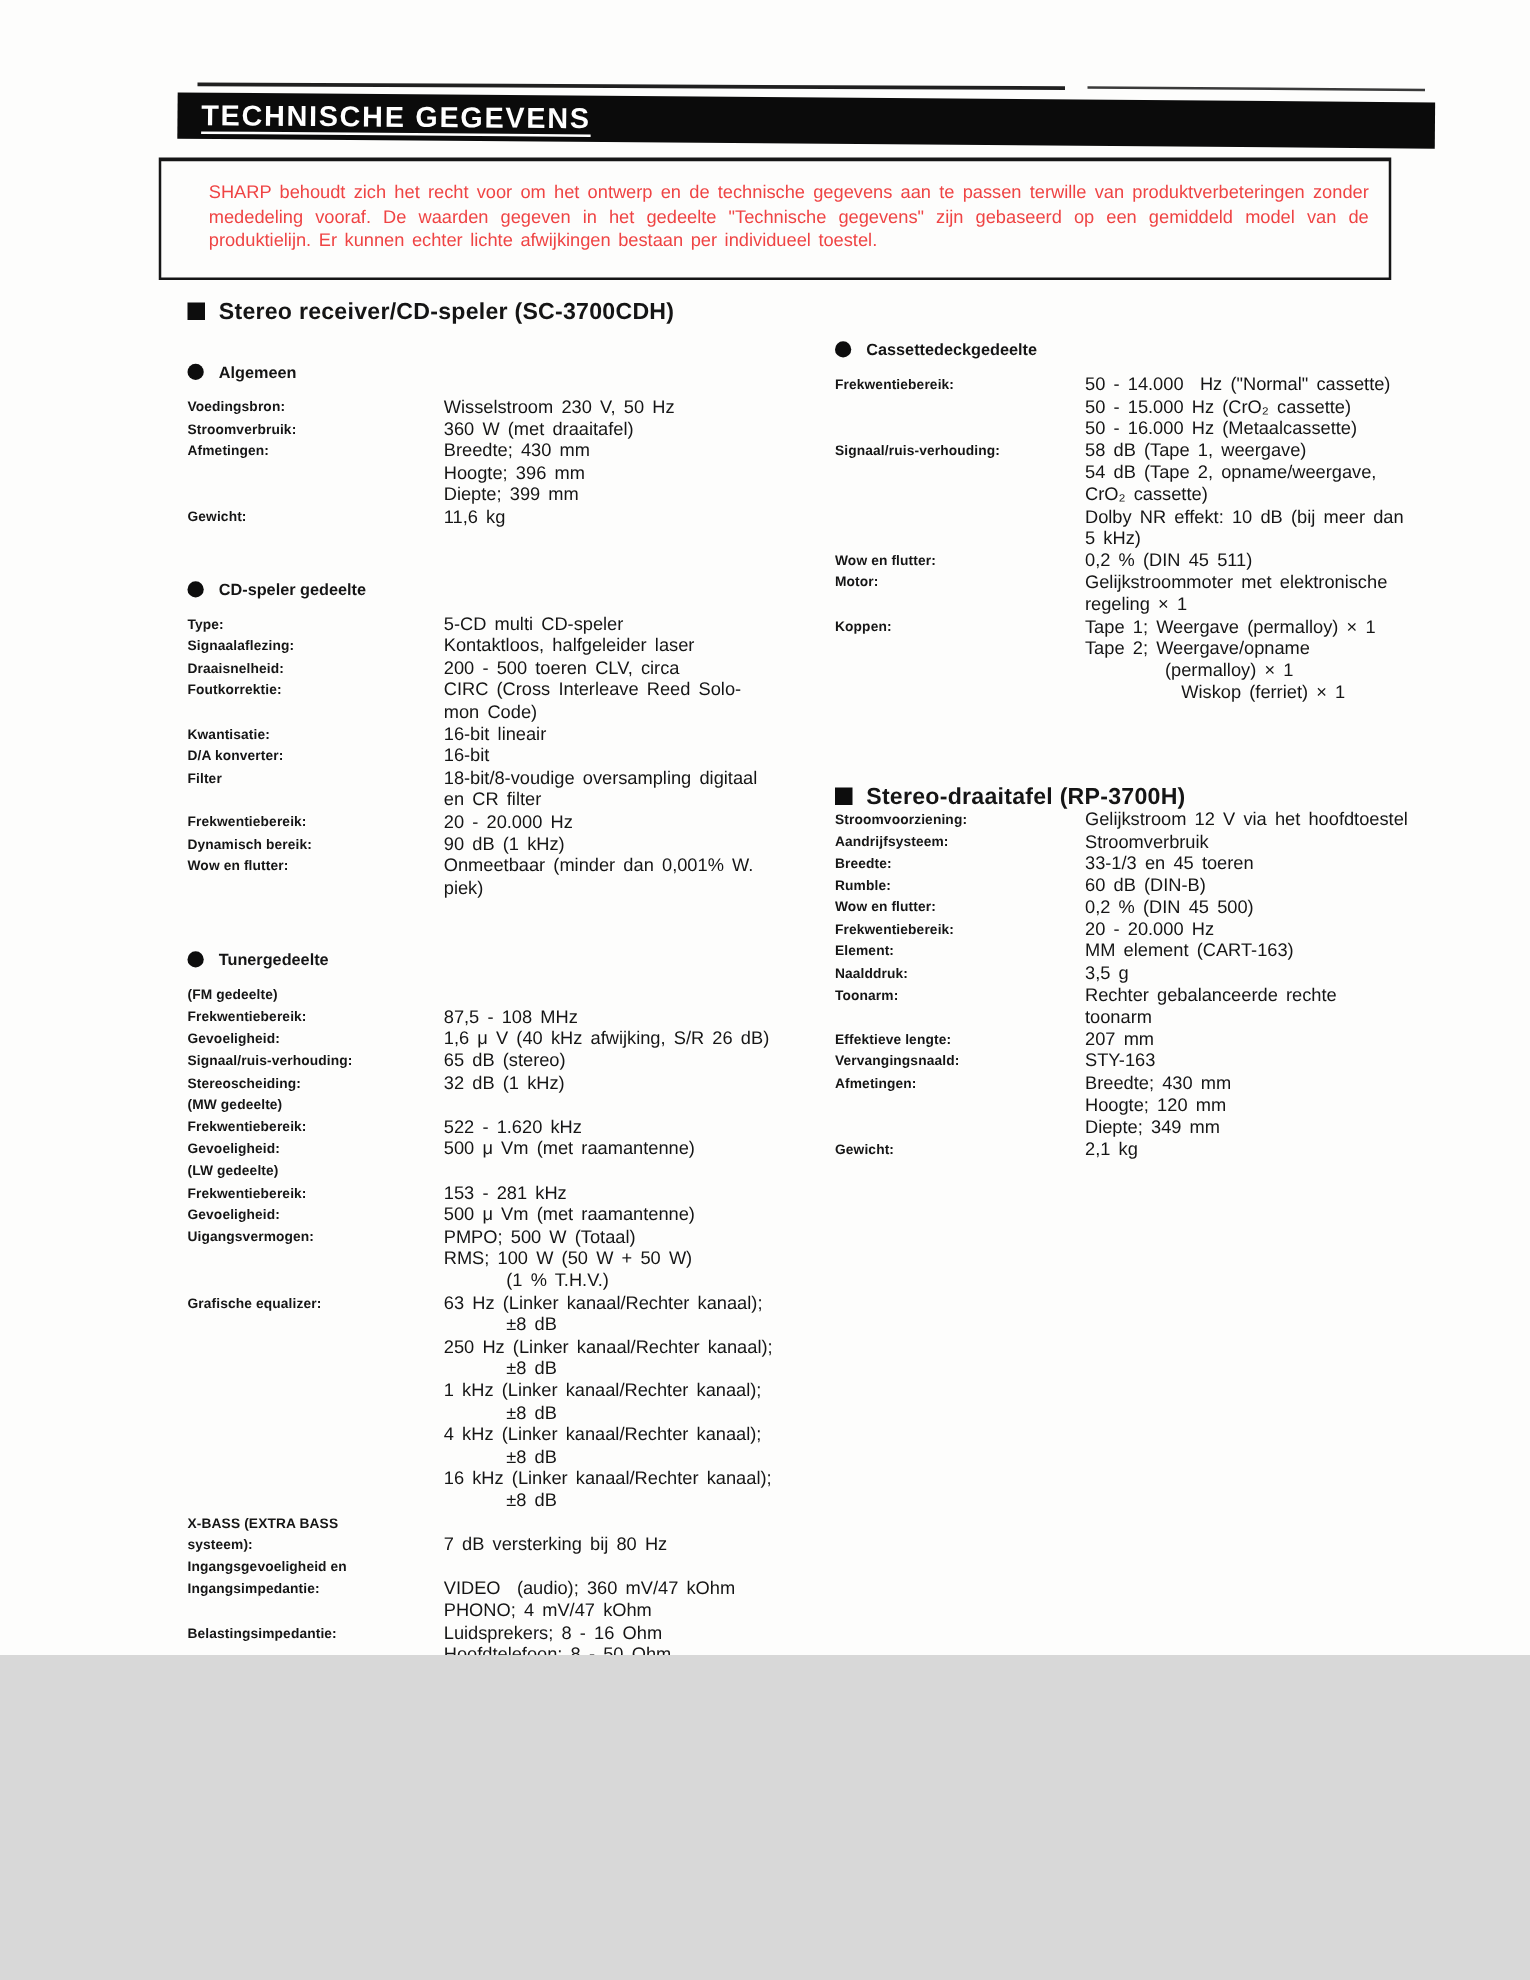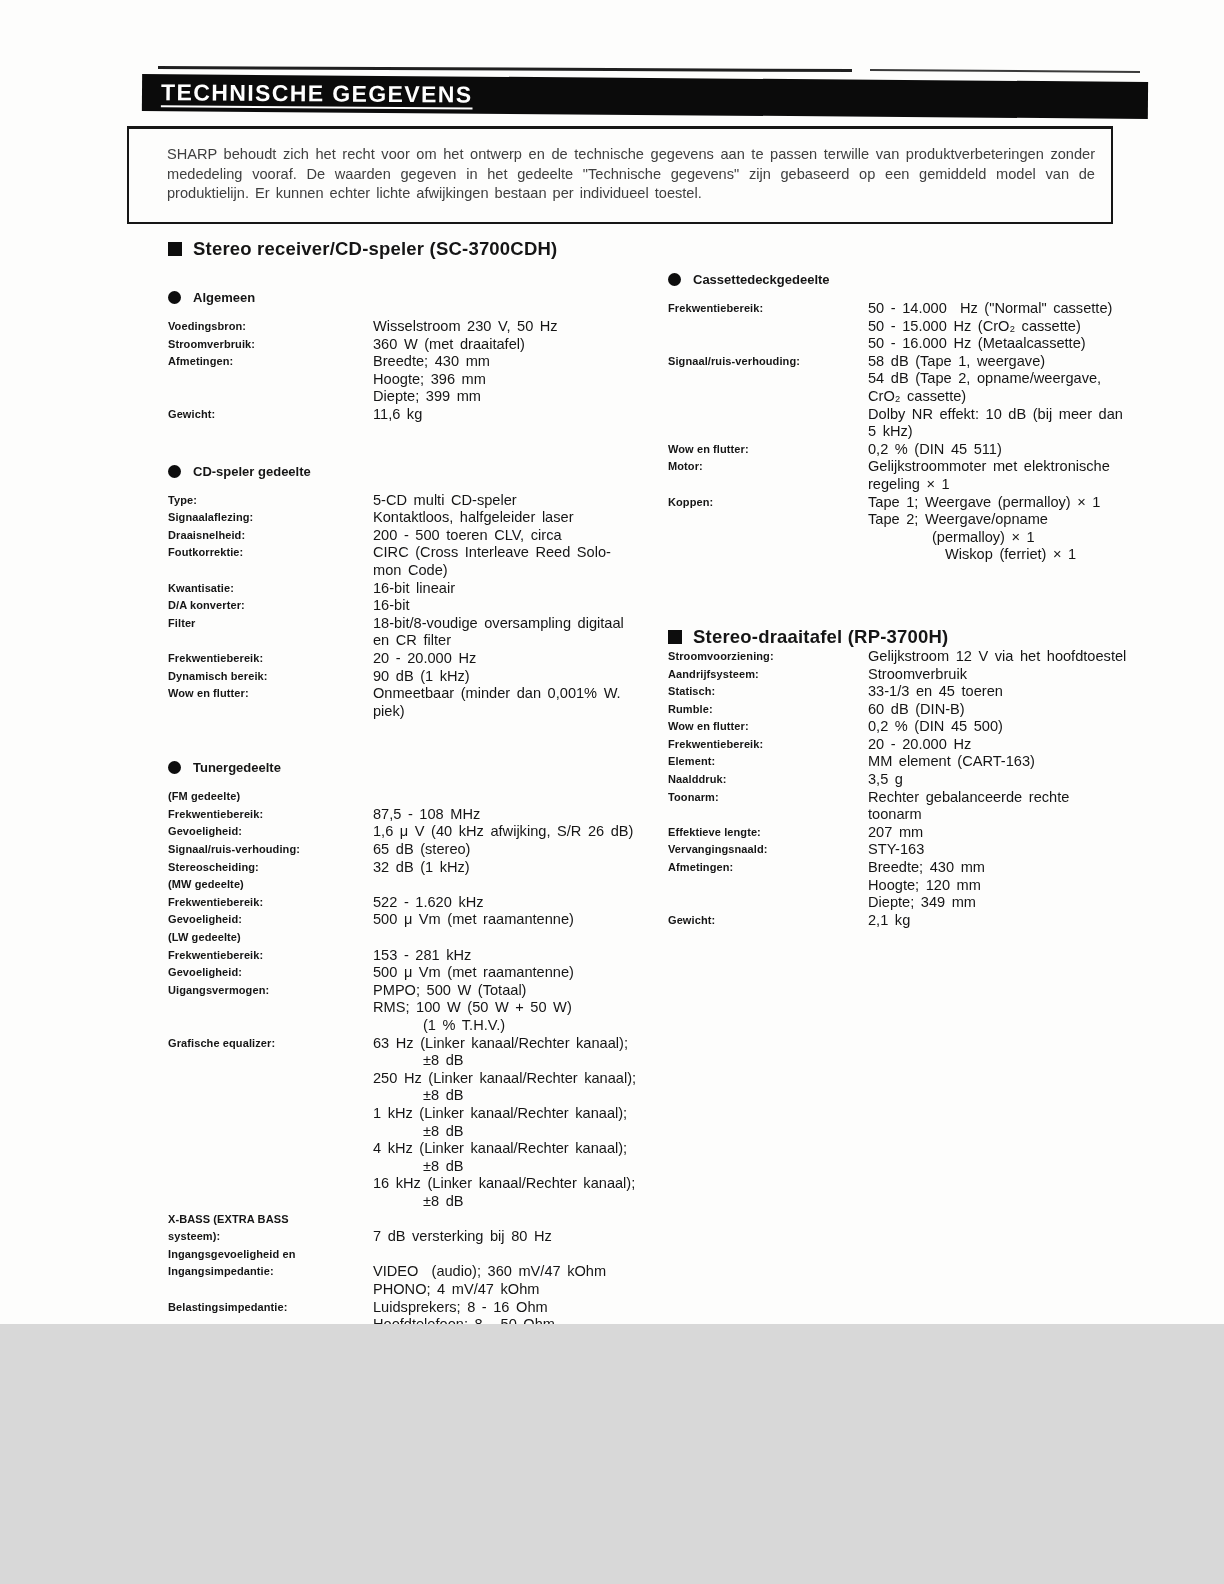--- a/index.html
+++ b/index.html
@@ -18,24 +18,24 @@
   }
   .header-title{
     margin-left:19px;color:#ffffff;font-size:23px;font-weight:700;letter-spacing:1.4px;
     text-decoration:underline;text-decoration-thickness:2px;text-underline-offset:5px;white-space:pre;
   }
   
   .notice-box{
     position:absolute;left:127px;top:126px;width:986px;box-sizing:border-box;
     border:2px solid #161616;border-top-width:3px;padding:16px 16px 18px 38px;
   }
-  .notice-text{font-size:14.6px;line-height:19.6px;text-align:justify;word-spacing:2px;color:#404040;}
+  .notice-text{font-size:14.6px;line-height:19.6px;text-align:justify;word-spacing:2px;color:#ef4444;}
   
   .col{position:absolute;}
-  .col-left{left:168px;top:238px;width:510px;}
+  .col-left{left:150px;top:238px;width:510px;}
   .col-right{left:668px;top:272px;width:515px;}
   .product-title{display:flex;align-items:center;gap:11px;font-size:18.5px;font-weight:700;white-space:pre;letter-spacing:.2px;}
   .sq{width:14px;height:14px;background:#0d0d0d;flex:none;}
   .dot{width:13px;height:13px;border-radius:50%;background:#0d0d0d;flex:none;}
   .group-title{display:flex;align-items:center;gap:12px;font-size:13px;font-weight:700;margin:40px 0 13px 0;white-space:pre;}
   .product-title + .group-title{margin-top:30px;}
   .col > .group-title:first-child{margin-top:0;}
   .group-body + .product-title{margin-top:62px;}
   .product-title + .group-body{}
   .row{display:flex;align-items:flex-start;}
@@ -406,21 +406,21 @@
         <div class="row">
           <div class="lab">
             <div class="lab-line">Aandrijfsysteem:</div>
           </div>
           <div class="vals">
             <div class="val-line">Stroomverbruik</div>
           </div>
         </div>
         <div class="row">
           <div class="lab">
-            <div class="lab-line">Statisch:</div>
+            <div class="lab-line">Breedte:</div>
           </div>
           <div class="vals">
             <div class="val-line">33-1/3 en 45 toeren</div>
           </div>
         </div>
         <div class="row">
           <div class="lab">
             <div class="lab-line">Rumble:</div>
           </div>
           <div class="vals">

